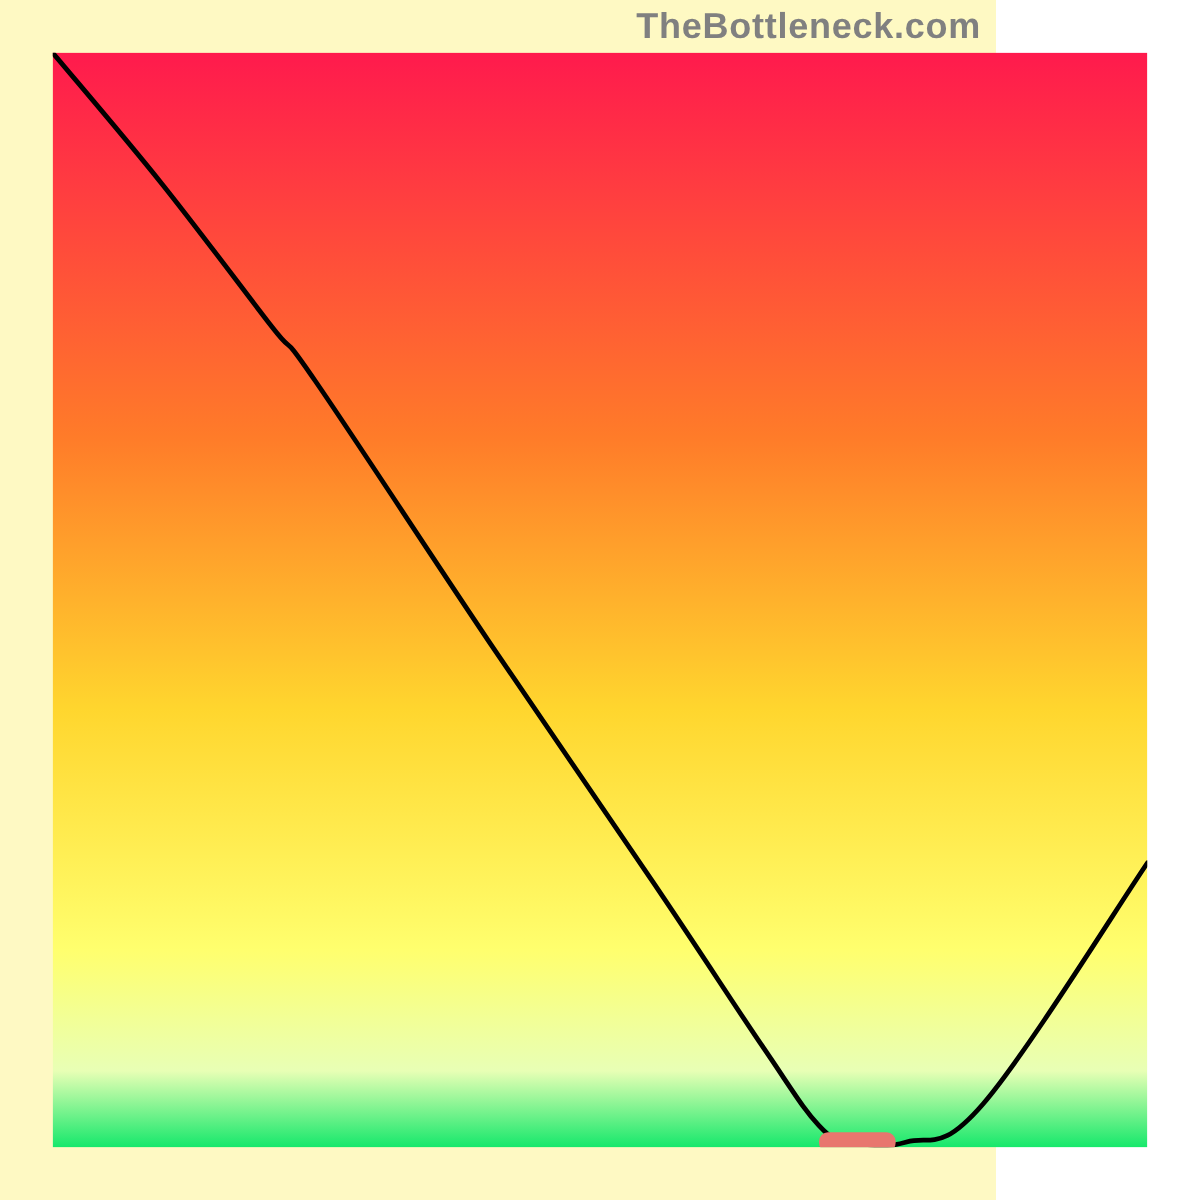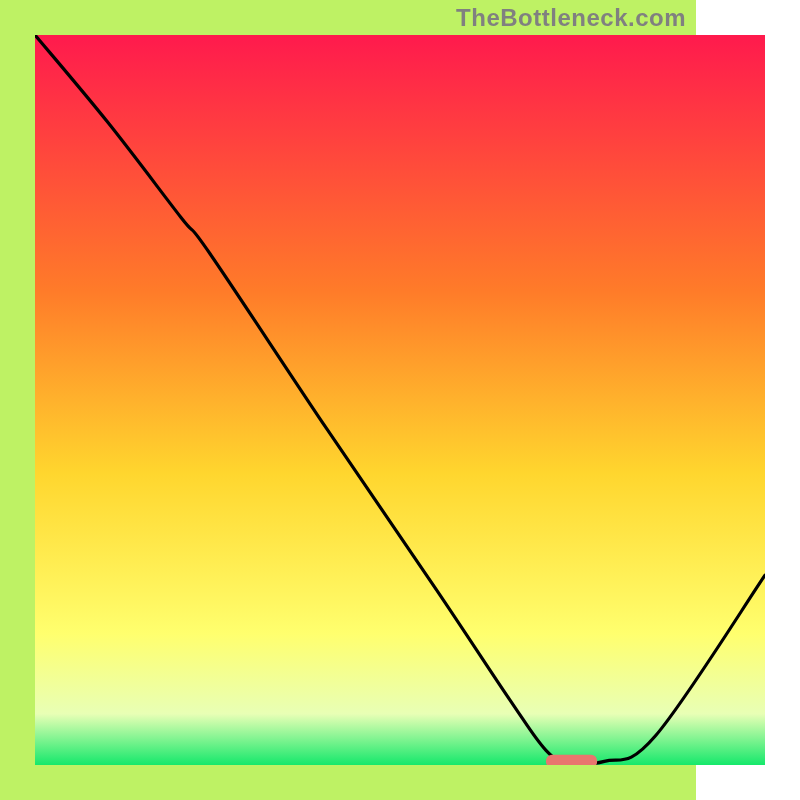--- a/index.html
+++ b/index.html
@@ -7,22 +7,21 @@
     padding: 0;
     width: 800px;
     height: 800px;
     background: #ffffff;
     overflow: hidden;
   }
   .stage {
     position: relative;
     width: 664px;
     height: 800px;
-    background: #bef264;
-    padding-left: 32px;
+    background: #fef9c3;
   }
   .watermark {
     position: absolute;
     top: 4px;
     right: 10px;
     font-family: Arial, Helvetica, sans-serif;
     font-size: 24px;
     font-weight: bold;
     color: #808080;
     letter-spacing: 0.5px;

